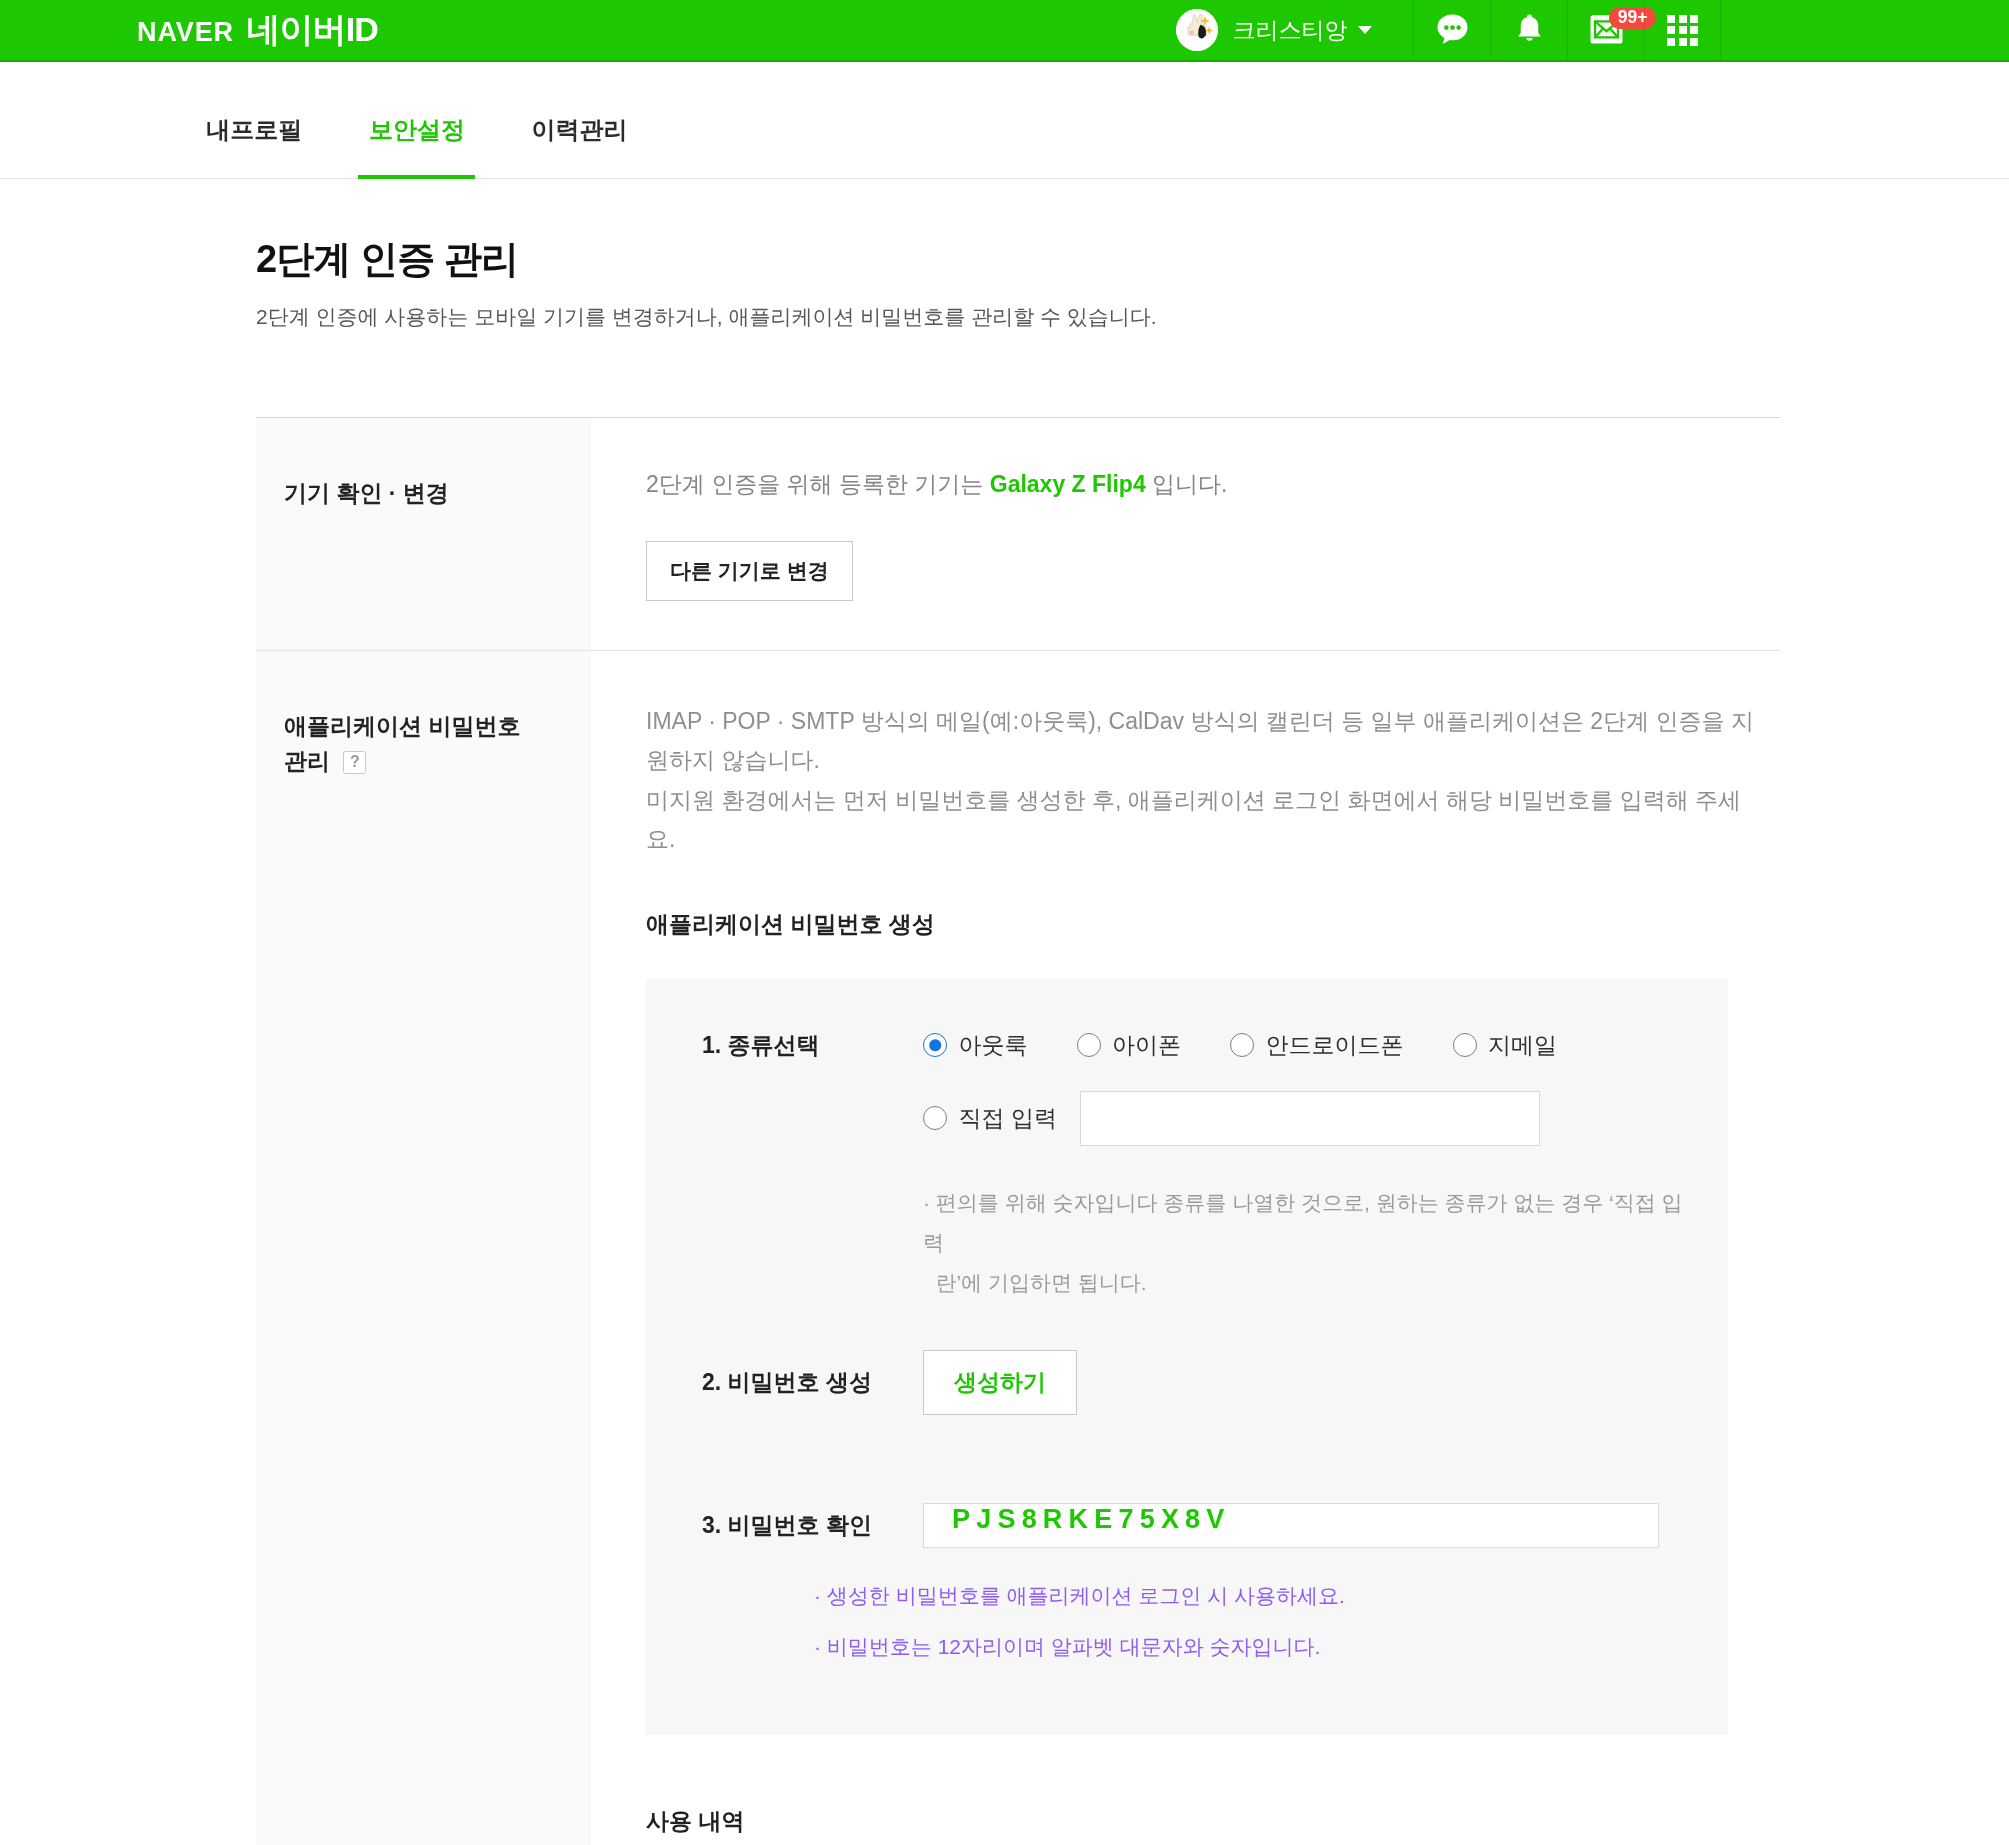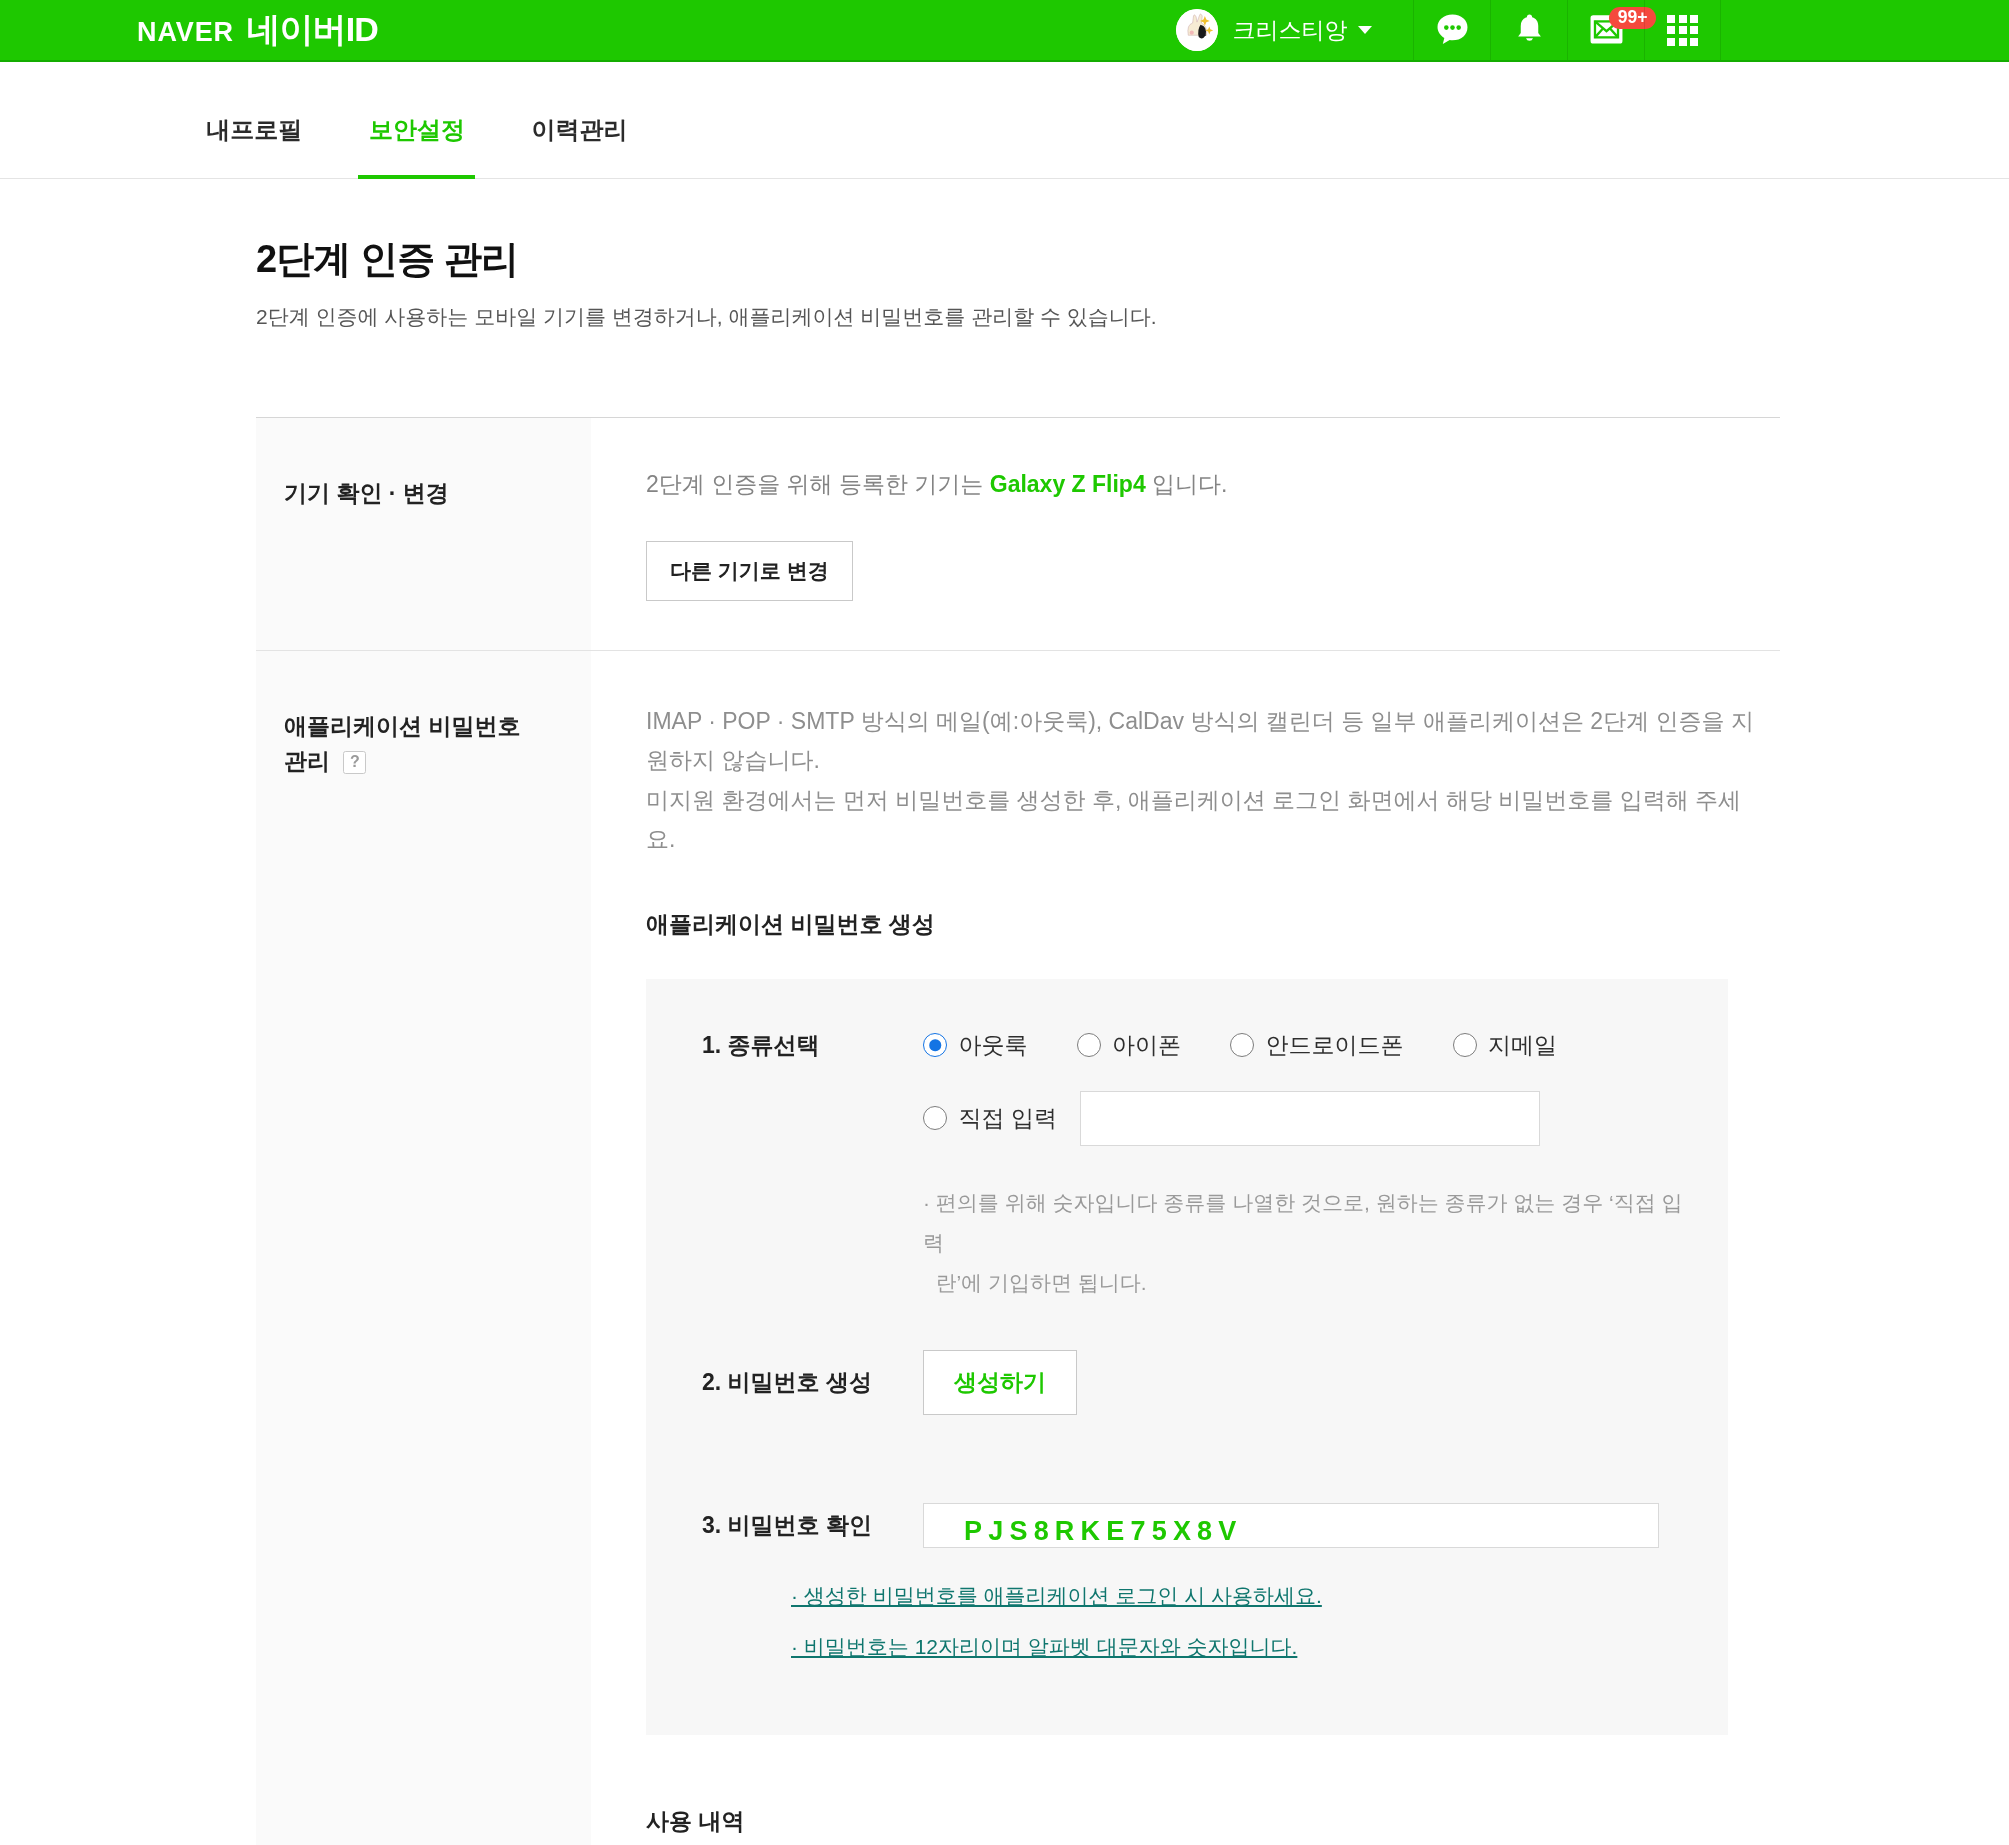--- a/index.html
+++ b/index.html
@@ -71,23 +71,23 @@
   .radio-label { font-size:23px; color:#2e2e2e; }
   .row-custom { margin-top:30px; }
   .custom-input { width:460px; height:55px; border:0.9px solid #d9d9d9; background:#fff; margin-left:23px;
                   font-size:23px; padding:0 16px; outline:none; }
   .step-note { margin-top:37px; margin-left:221px; font-size:21px; color:#9a9a9a; line-height:1.9; }
   .step-note .indent { padding-left:12.4px; }
   .row-generate { margin-top:48px; }
   .generate-btn { color:#1ec800; font-size:23px; font-weight:800; padding:16px 30px; }
   .row-confirm { margin-top:88px; }
   .password-field { width:736px; height:45px; border:0.9px solid #d9d9d9; background:#fff;
-                    display:flex; align-items:flex-end; padding-left:40px; }
+                    display:flex; align-items:flex-start; padding-left:28px; }
   .password-text { color:#1ec800; font-weight:800; font-size:27px; letter-spacing:6.2px; }
-  .pw-notes { margin-top:34px; margin-left:89px; font-size:21px; color:#0f766e;text-decoration:underline; }
+  .pw-notes { margin-top:34px; margin-left:112px; font-size:21px; color:#8b5cf6; }
   .pw-notes div { margin-bottom:23px; }
 
   
   .usage-heading { font-size:23px; font-weight:800; color:#222; margin-top:71px; }
   .usage-table { margin-top:39px; width:1082px; }
   .t-row { display:flex; align-items:center; }
   .t-head { background:#f7f7f7; height:69px; }
   .t-cell { width:25%; text-align:center; font-size:23px; color:#2e2e2e; }
   .t-head .t-cell { font-weight:700; color:#222; }
 </style>

